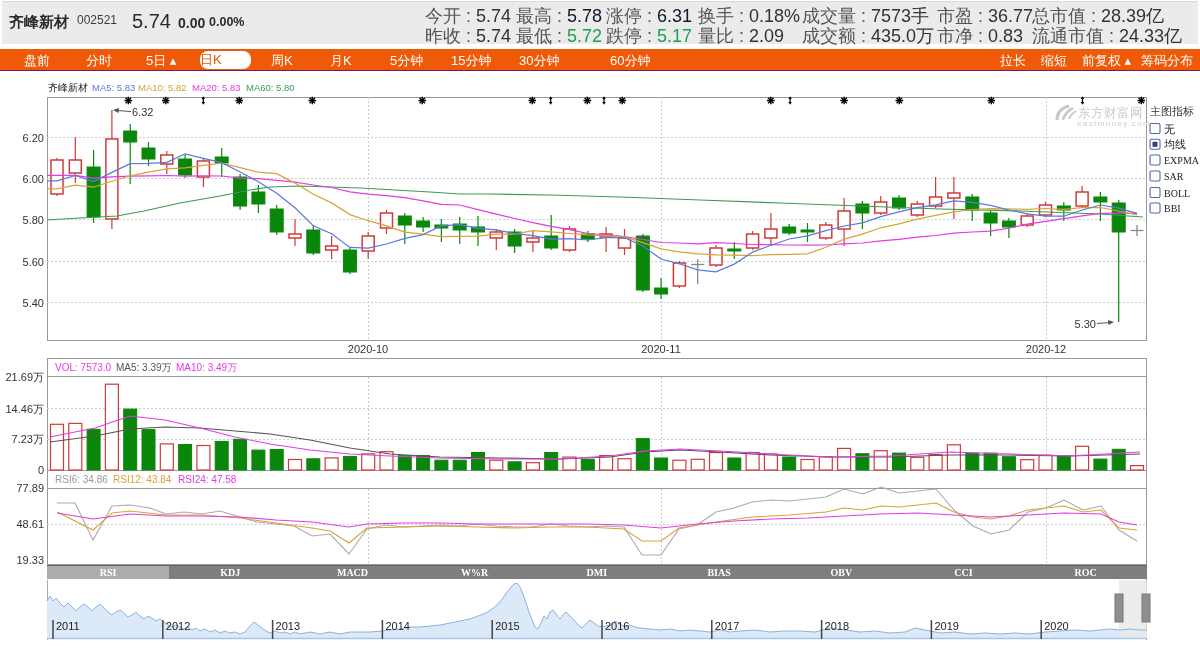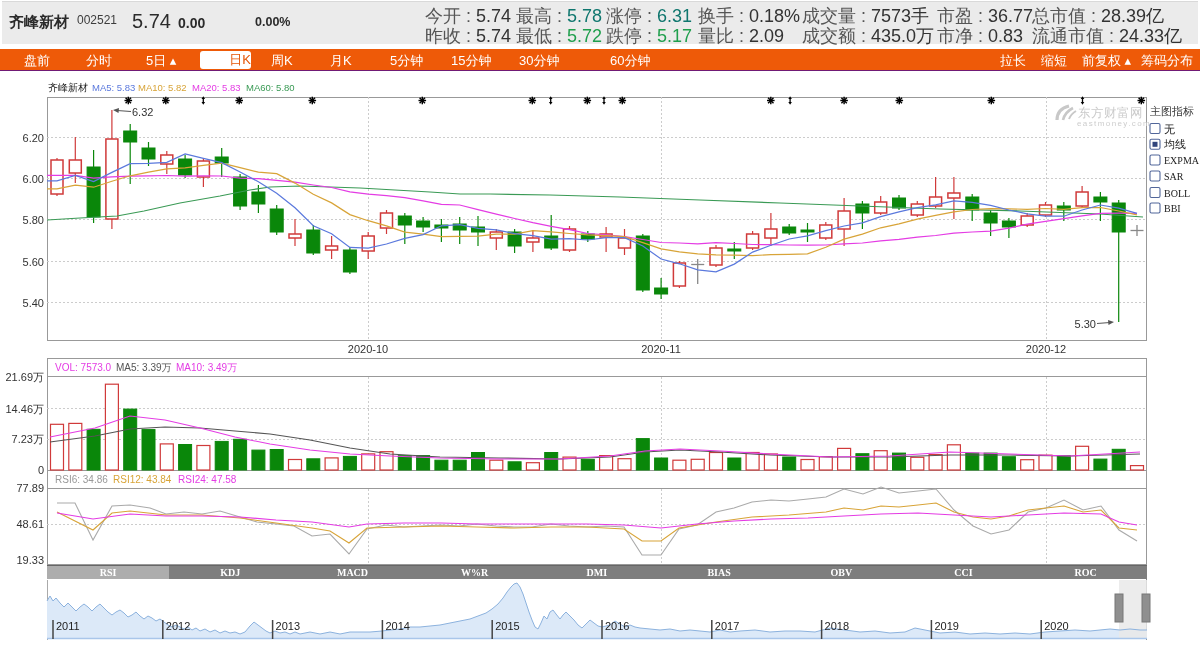--- a/index.html
+++ b/index.html
@@ -2,28 +2,28 @@
 <html><head>
 <meta charset="utf-8">
 <style>
 * { margin:0; padding:0; box-sizing:border-box; }
 html,body { width:1200px; height:655px; background:#ffffff; font-family:"Liberation Sans",sans-serif; overflow:hidden; position:relative; }
 .hdr { position:absolute; left:2px; top:1px; width:1196px; height:43px; background:#ebebeb; border-top:1px solid #d9d9d9; }
 .hname { position:absolute; left:9px; top:13px; font-size:15px; font-weight:bold; color:#2b2b2b; }
 .hcode { position:absolute; left:77px; top:13px; font-size:12px; color:#3c3c3c; }
 .hprice { position:absolute; left:132px; top:10px; font-size:20px; color:#2b2b2b; }
 .hchg { position:absolute; left:178px; top:15px; font-size:14px; font-weight:bold; color:#2b2b2b; }
-.hchg2 { position:absolute; left:209px; top:15px; font-size:12.5px; font-weight:bold; color:#2b2b2b;margin-left:46px; }
+.hchg2 { position:absolute; left:209px; top:15px; font-size:12.5px; font-weight:bold; color:#2b2b2b; }
 .st { position:absolute; font-size:18px; color:#555; white-space:nowrap; }
 .st b { font-weight:normal; color:#333; }
-.st .red { color:#0f766e; }
+.st .red { color:#0f172a; }
 .st .grn { color:#1f9f4d; }
 .nav { position:absolute; left:0; top:49px; width:1200px; height:22px; background:#ee5a08; border-bottom:1px solid #701a75; }
 .ni { position:absolute; top:3px; font-size:13px; color:#fff; }
-.pill { position:absolute; left:200px; top:2px; width:51px; height:18px; background:#fff; border-radius:3px; color:#e55506; font-size:13px; text-align:right; line-height:18px; }
+.pill { position:absolute; left:200px; top:2px; width:51px; height:18px; background:#fff; border-radius:8px; color:#e55506; font-size:13px; text-align:left; line-height:18px; }
 </style>
 </head>
 <body>
 <div class="hdr"></div>
 <div class="hname">齐峰新材</div>
 <div class="hcode">002521</div>
 <div class="hprice">5.74</div>
 <div class="hchg">0.00</div>
 <div class="hchg2">0.00%</div>
 <div class="st" style="left:425px;top:4px">今开 : <b>5.74</b></div>

